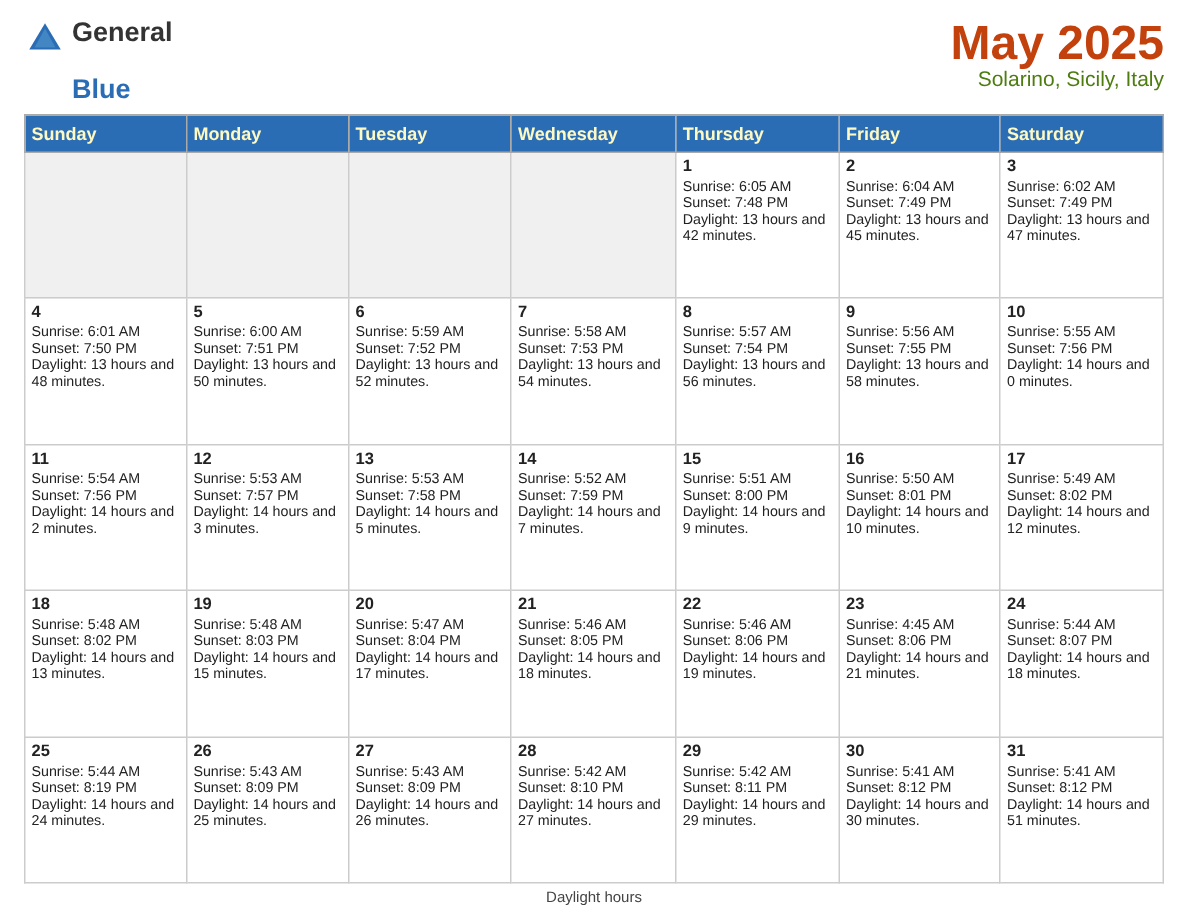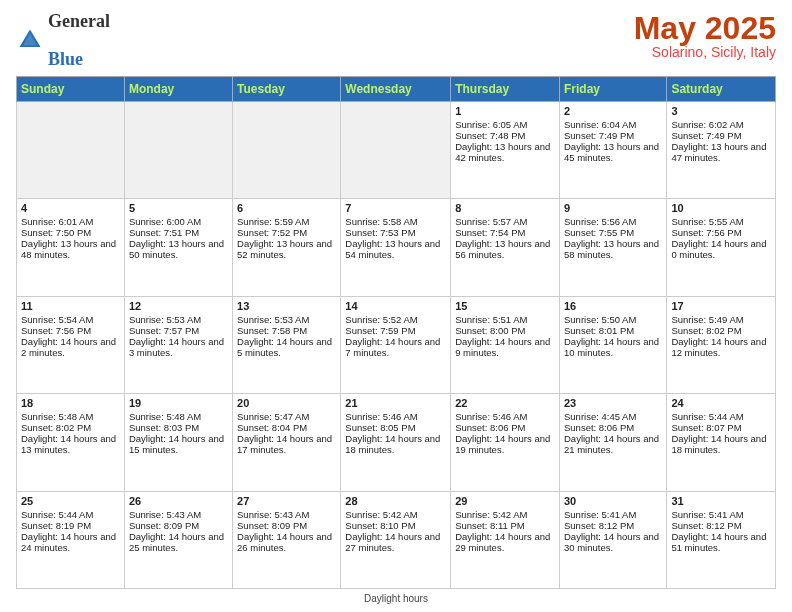--- a/index.html
+++ b/index.html
@@ -18,22 +18,20 @@
       flex-direction: column;
     }
     .header {
       display: flex;
       justify-content: space-between;
       align-items: flex-start;
       margin-bottom: 8px;
     }
     .logo {
       display: flex;
-      align-items: center;
-      font-family: Liberation Serif, serif;
     }
     .logo-text {
       display: flex;
       flex-direction: column;
       font-size: 18px;
       font-weight: bold;
       line-height: 1;
     }
     .logo-general {
       color: #333;
@@ -51,30 +49,30 @@
       text-align: right;
     }
     .month-title {
       font-size: 32px;
       font-weight: bold;
       color: #c2410c;
       line-height: 1;
     }
     .subtitle {
       font-size: 14px;
-      color: #ef4444;
+      color: #4d7c0f;
     }
     .calendar {
       width: 100%;
       border-collapse: collapse;
       flex: 1;
     }
     .calendar th {
       background: #2a6db5;
-      color: #bef264;
+      color: #fef9c3;
       font-size: 12px;
       font-weight: bold;
       padding: 5px 4px;
       text-align: left;
       border: 1px solid #aaa;
     }
     .calendar td {
       border: 1px solid #ccc;
       vertical-align: top;
       padding: 3px 4px;

